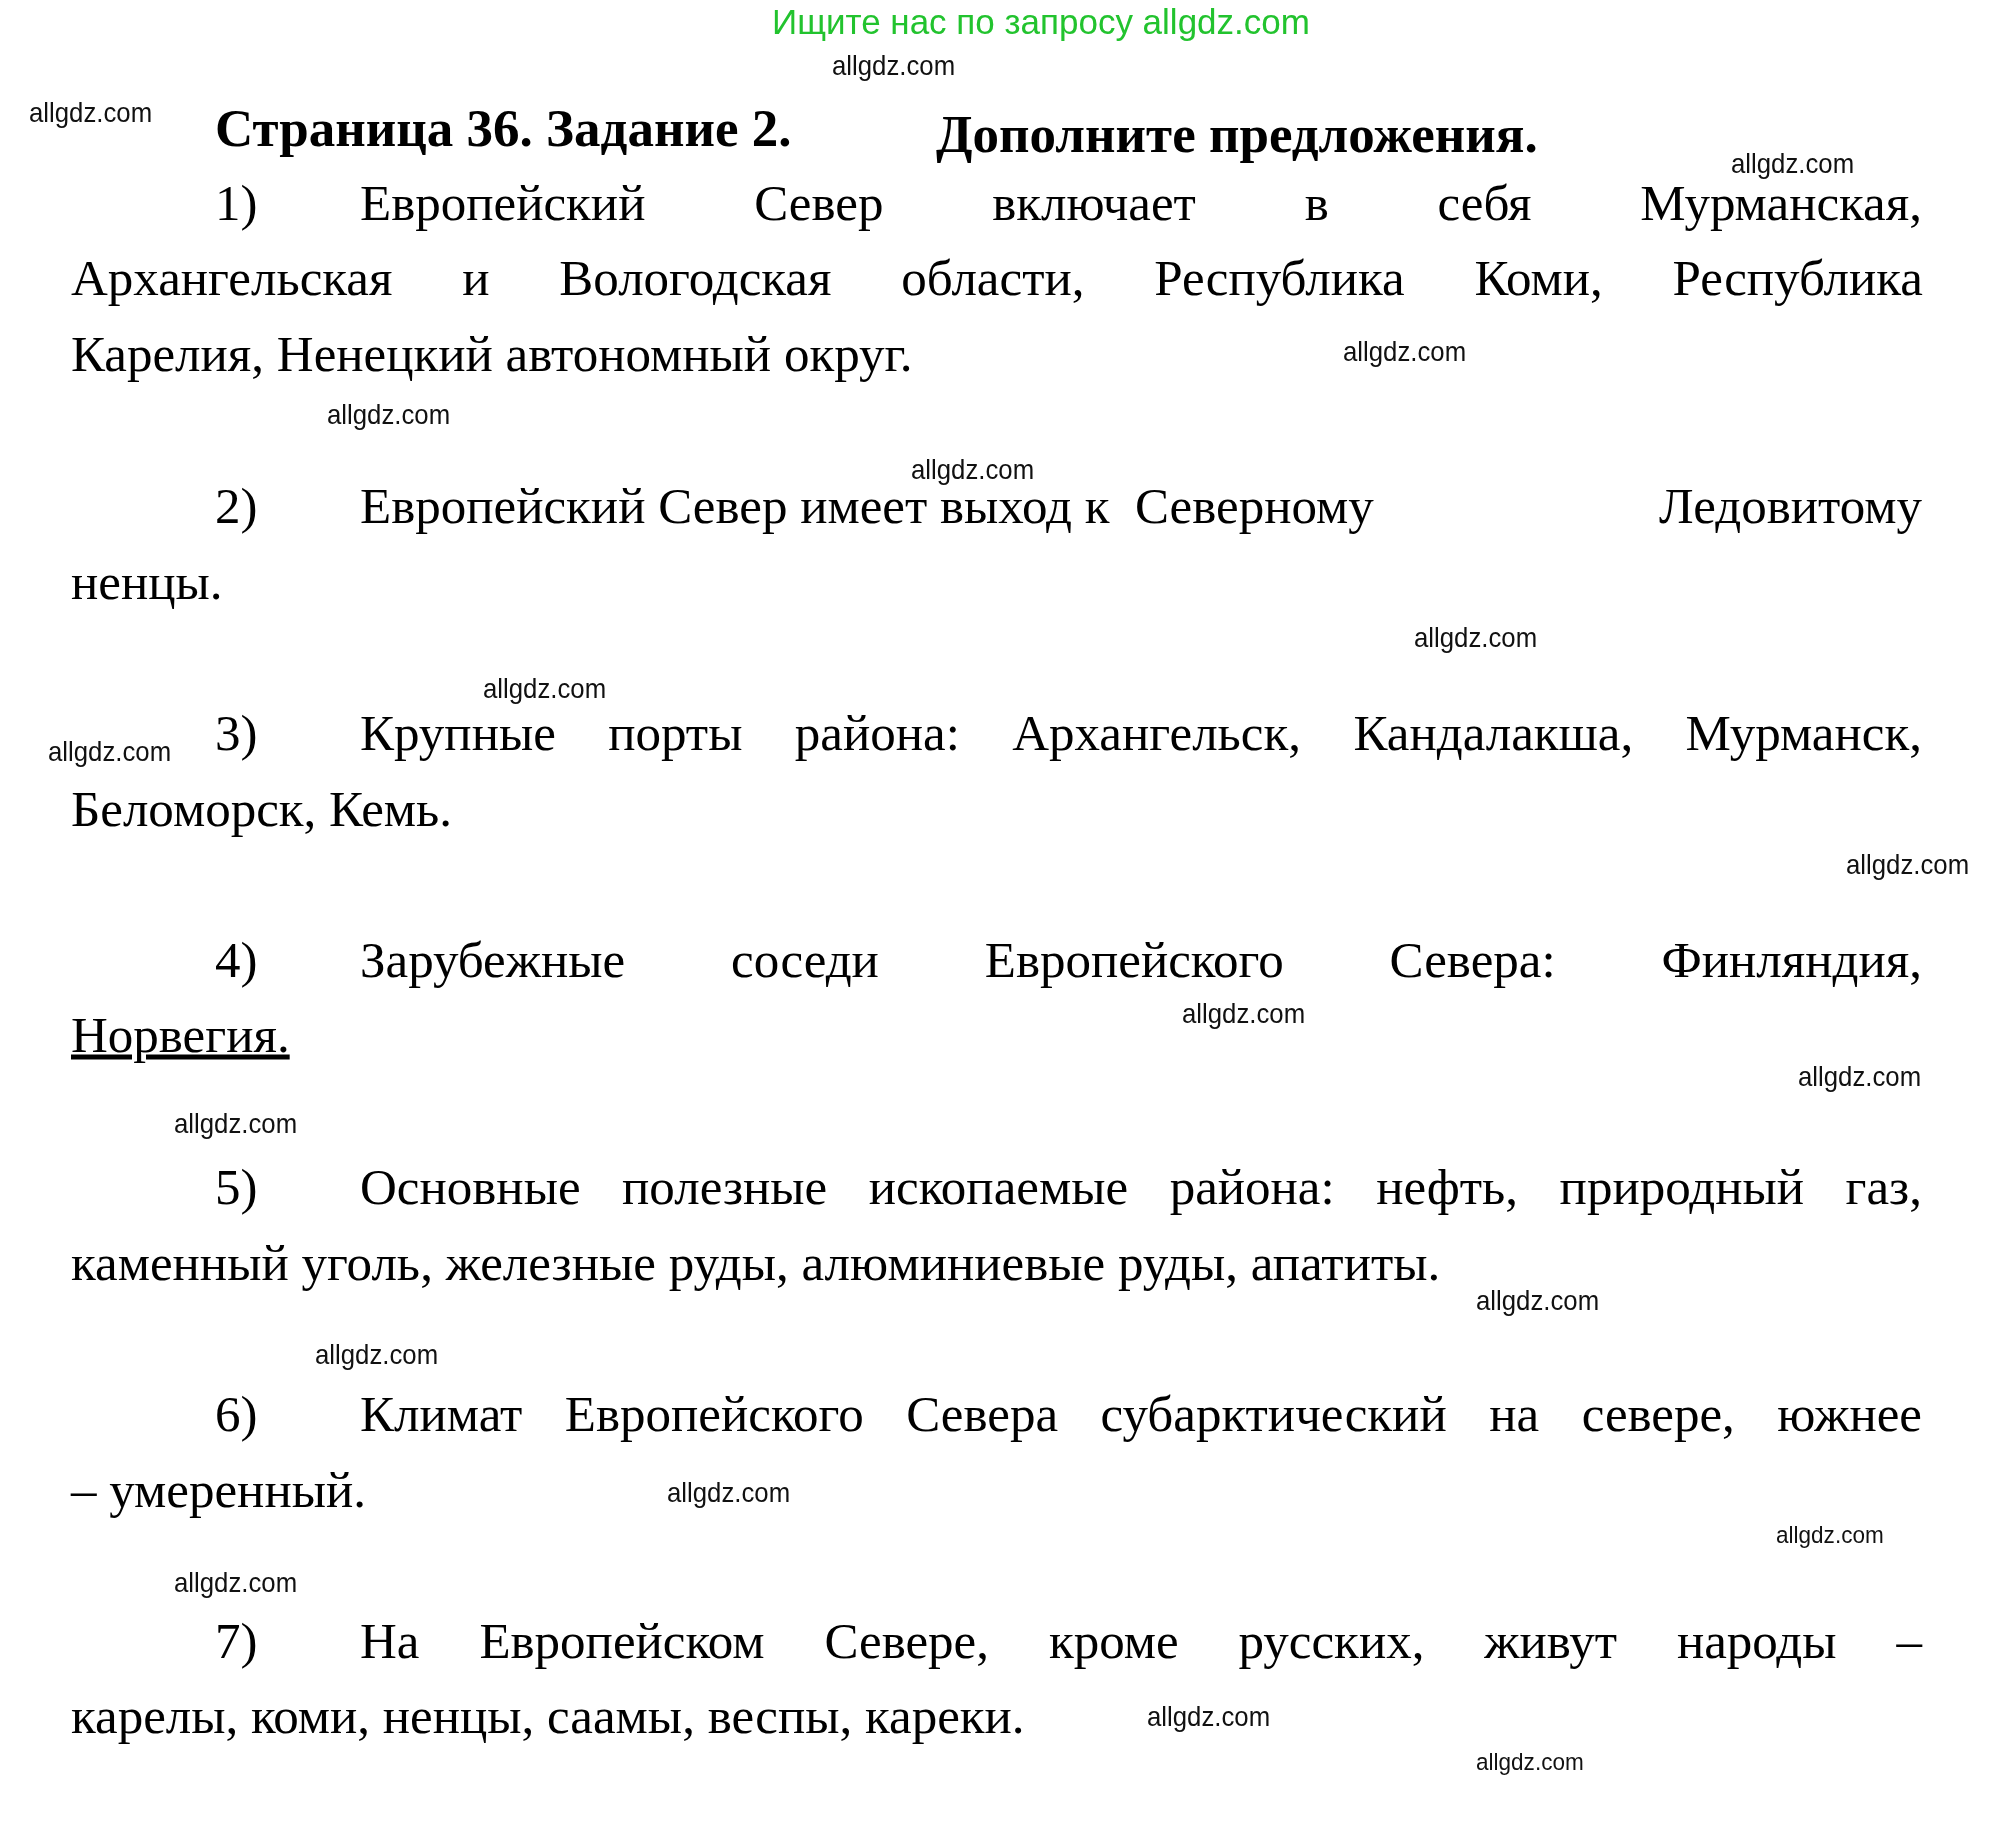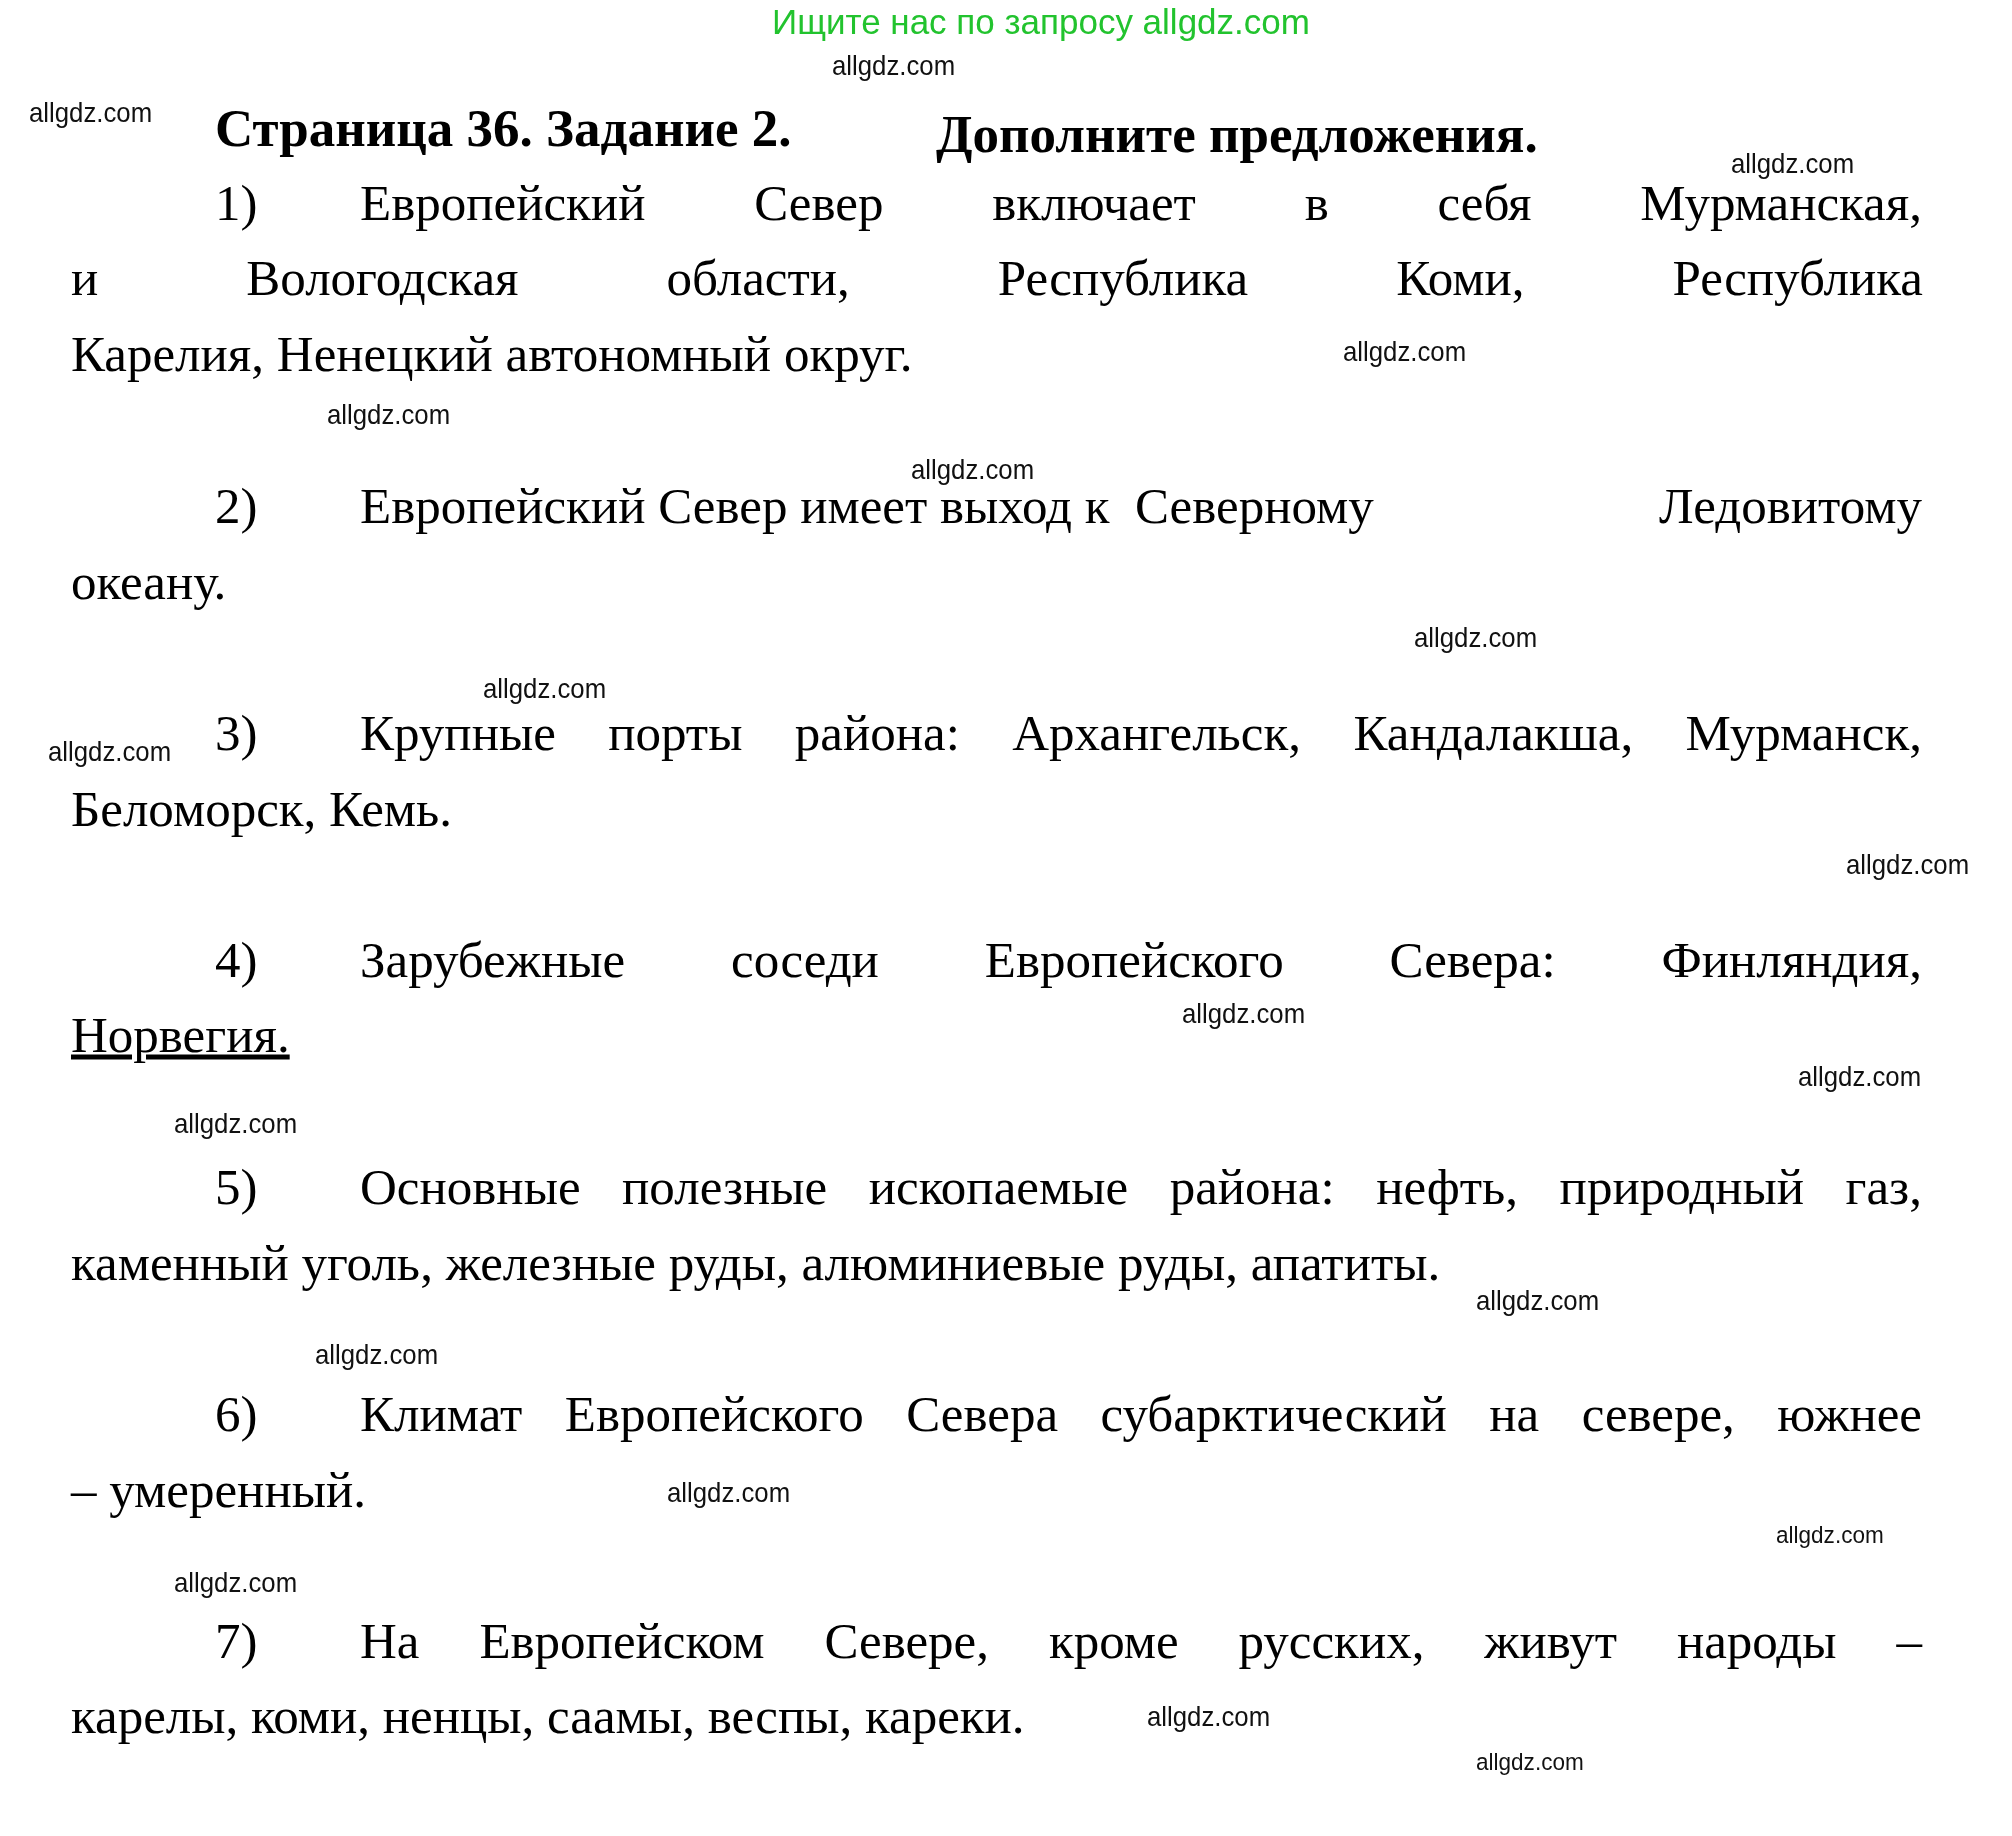--- a/index.html
+++ b/index.html
@@ -24,35 +24,36 @@
 <div class="abs line" style="left:215px; top:203px;">1)</div>
 <div class="abs line just" style="left:360px; width:1562px; top:203px;">
   <span>Европейский</span>
   <span>Север</span>
   <span>включает</span>
   <span>в</span>
   <span>себя</span>
   <span>Мурманская,</span>
 </div>
 <div class="abs line just" style="left:71px; width:1852px; top:278px;">
+  <span>Архангельская</span>
   <span>и</span>
   <span>Вологодская</span>
   <span>области,</span>
   <span>Республика</span>
   <span>Коми,</span>
   <span>Республика</span>
 </div>
 <div class="abs line" style="left:71px; top:354px;">Карелия, Ненецкий автономный округ.</div>
 
 <div class="abs line" style="left:215px; top:506px;">2)</div>
 <div class="abs line just" style="left:360px; width:1562px; top:506px;">
   <span style="white-space:pre;">Европейский Север имеет выход к  Северному</span>
   <span>Ледовитому</span>
 </div>
-<div class="abs line" style="left:71px; top:582px;">океану.</div>
+<div class="abs line" style="left:71px; top:582px;">ненцы.</div>
 
 <div class="abs line" style="left:215px; top:733px;">3)</div>
 <div class="abs line just" style="left:360px; width:1562px; top:733px;">
   <span>Крупные</span>
   <span>порты</span>
   <span>района:</span>
   <span>Архангельск,</span>
   <span>Кандалакша,</span>
   <span>Мурманск,</span>
 </div>

